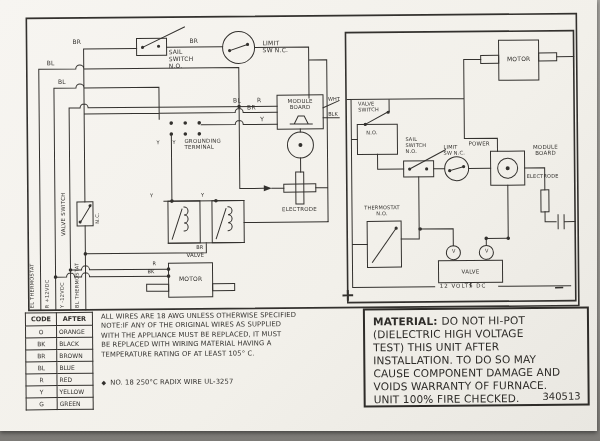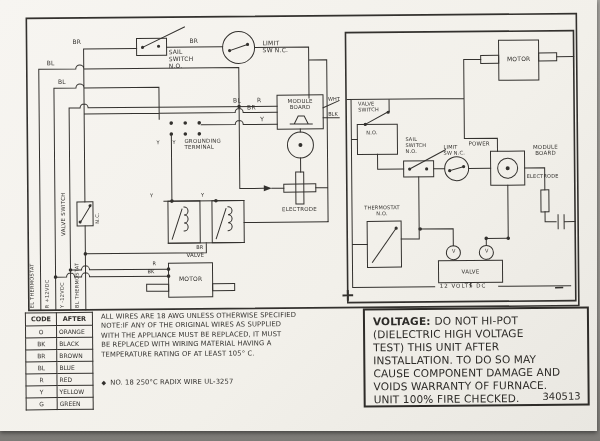--- a/index.html
+++ b/index.html
@@ -290,21 +290,21 @@
   <div id="notes"><span>ALL WIRES ARE 18 AWG UNLESS OTHERWISE SPECIFIED</span>
 <span>NOTE:IF ANY OF THE ORIGINAL WIRES AS SUPPLIED
 WITH THE APPLIANCE MUST BE REPLACED, IT MUST
 BE REPLACED WITH WIRING MATERIAL HAVING A
 TEMPERATURE RATING OF AT LEAST 105° C.</span></div>
   <div id="footnote">
     <span class="bullet">◆</span><span>NO. 18 250°C RADIX WIRE UL-3257</span>
   </div>
 
   <div id="caution">
-    <div class="c-line"><span class="c-bold">VOLTAGE:</span><span>DO NOT HI-POT</span></div>
+    <div class="c-line"><span class="c-bold">MATERIAL:</span><span>DO NOT HI-POT</span></div>
     <div class="c-line">(DIELECTRIC HIGH VOLTAGE</div>
     <div class="c-line">TEST) THIS UNIT AFTER</div>
     <div class="c-line">INSTALLATION. TO DO SO MAY</div>
     <div class="c-line">CAUSE COMPONENT DAMAGE AND</div>
     <div class="c-line">VOIDS WARRANTY OF FURNACE.</div>
     <div class="c-line">UNIT 100% FIRE CHECKED.</div>
     <span id="partnum">340513</span>
   </div>
 
 </div>

